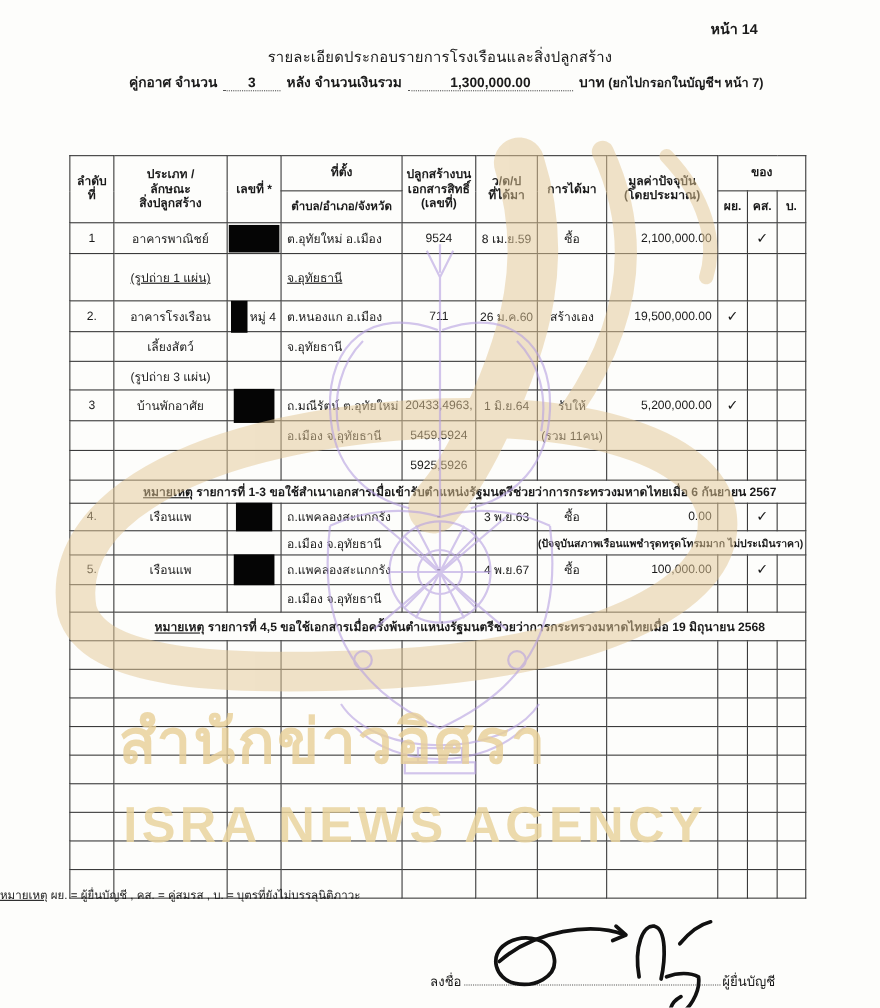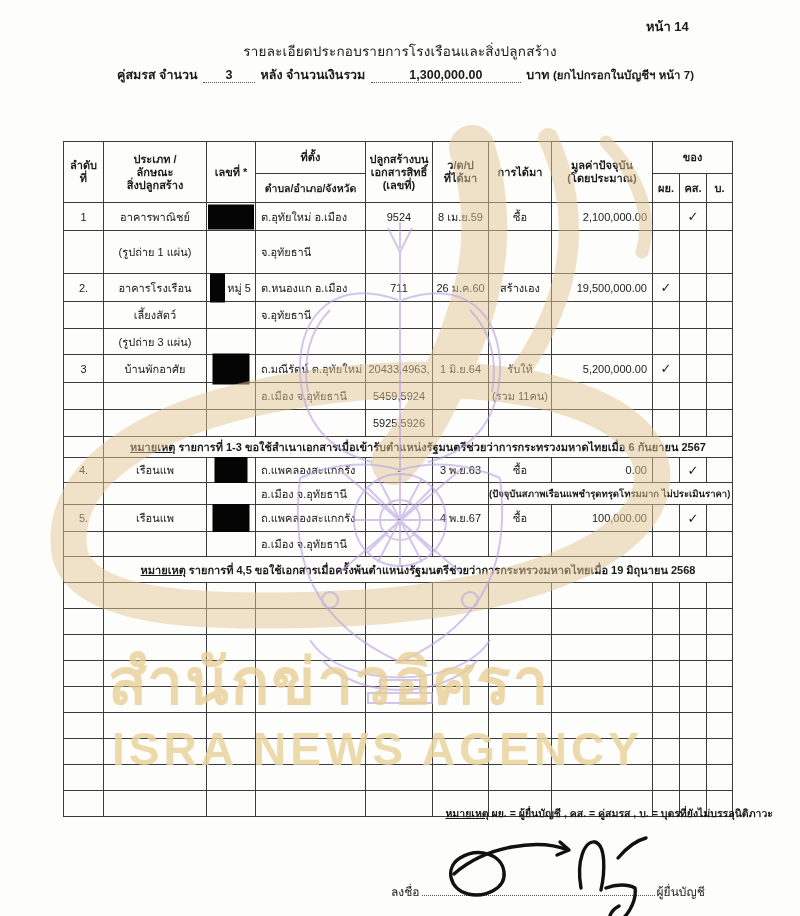--- a/index.html
+++ b/index.html
@@ -24,38 +24,38 @@
   .right{text-align:right;padding-right:5px;}
   .note{font-weight:bold;font-size:11px;white-space:nowrap;text-align:center;}
   .note .u{text-decoration:underline;}
   .subnote{font-weight:bold;font-size:9.5px;white-space:nowrap;text-align:left;}
   .check{font-size:13px;}
   .redact{position:absolute;background:#050505;display:block;}
   .redact.center{left:50%;top:50%;transform:translate(-50%,-50%);}
   .redact.leftpos{left:3px;top:50%;transform:translateY(-50%);}
   .boxleft{padding-left:16px;}
   .wmlayer{left:0;top:0;width:800px;height:916px;pointer-events:none;}
-  .wm1{left:108px;top:630px;font-size:64px;font-weight:bold;color:rgba(231,206,150,.8);letter-spacing:2px;pointer-events:none;white-space:nowrap;}
+  .wm1{left:108px;top:630px;font-size:56px;font-weight:bold;color:rgba(231,206,150,.8);letter-spacing:2px;pointer-events:none;white-space:nowrap;}
   .wm2{left:112px;top:722px;font-size:46px;font-weight:bold;color:rgba(233,211,158,.85);letter-spacing:4px;pointer-events:none;white-space:nowrap;}
-  .legend{top:805px;left:0;width:733px;text-align:right;font-size:10.5px;font-weight:bold;padding-left:40px;}
+  .legend{top:805px;left:0;width:733px;text-align:left;font-size:10.5px;font-weight:normal;}
   .legend .u{text-decoration:underline;}
   .signrow{top:882px;left:391px;font-size:12px;white-space:nowrap;}
   .signrow .dots{display:inline-block;width:233px;border-bottom:1.6px dotted #555;height:12px;margin:0 2px;}
   .signrow .role{font-size:12px;}
   .sigsvg{left:438px;top:830px;pointer-events:none;}
 </style>
 </head>
 <body>
 
 <div class="abs pageno">หน้า 14</div>
 <div class="abs title">รายละเอียดประกอบรายการโรงเรือนและสิ่งปลูกสร้าง</div>
 
 <div class="abs summary">
   <div>
-    <span>คู่สมรส จำนวน</span>
+    <span>คู่กอาศ จำนวน</span>
     <span class="dotted cnt">3</span>
     <span>หลัง จำนวนเงินรวม</span>
     <span class="dotted amt">1,300,000.00</span>
     <span>บาท</span>
     <span class="paren">(ยกไปกรอกในบัญชีฯ หน้า 7)</span>
   </div>
 </div>
 
 <table>
   <colgroup>
@@ -106,37 +106,37 @@
         </td>
         <td class="left"><span>ต.อุทัยใหม่ อ.เมือง</span></td>
         <td><span>9524</span></td>
         <td><span>8 เม.ย.59</span></td>
         <td><span>ซื้อ</span></td>
         <td class="right"><span>2,100,000.00</span></td>
         <td></td>
         <td class="check"><span>✓</span></td>
         <td></td>
       </tr>
-      <tr style="height: 43px;">
+      <tr style="height: 43px; text-decoration: underline;">
         <td></td>
         <td><span>(รูปถ่าย 1 แผ่น)</span></td>
         <td></td>
         <td class="left"><span>จ.อุทัยธานี</span></td>
         <td></td>
         <td></td>
         <td></td>
         <td></td>
         <td></td>
         <td></td>
         <td></td>
       </tr>
       <tr style="height: 28px;">
         <td><span>2.</span></td>
         <td><span>อาคารโรงเรือน</span></td>
-        <td class="boxleft"><span class="redact leftpos" style="width: 15px; height: 29px;"></span><span>หมู่ 5</span></td>
+        <td class="boxleft"><span class="redact leftpos" style="width: 15px; height: 29px;"></span><span>หมู่ 4</span></td>
         <td class="left"><span>ต.หนองแก อ.เมือง</span></td>
         <td><span>711</span></td>
         <td><span>26 ม.ค.60</span></td>
         <td><span>สร้างเอง</span></td>
         <td class="right"><span>19,500,000.00</span></td>
         <td class="check"><span>✓</span></td>
         <td></td>
         <td></td>
       </tr>
       <tr style="height: 27px;">

